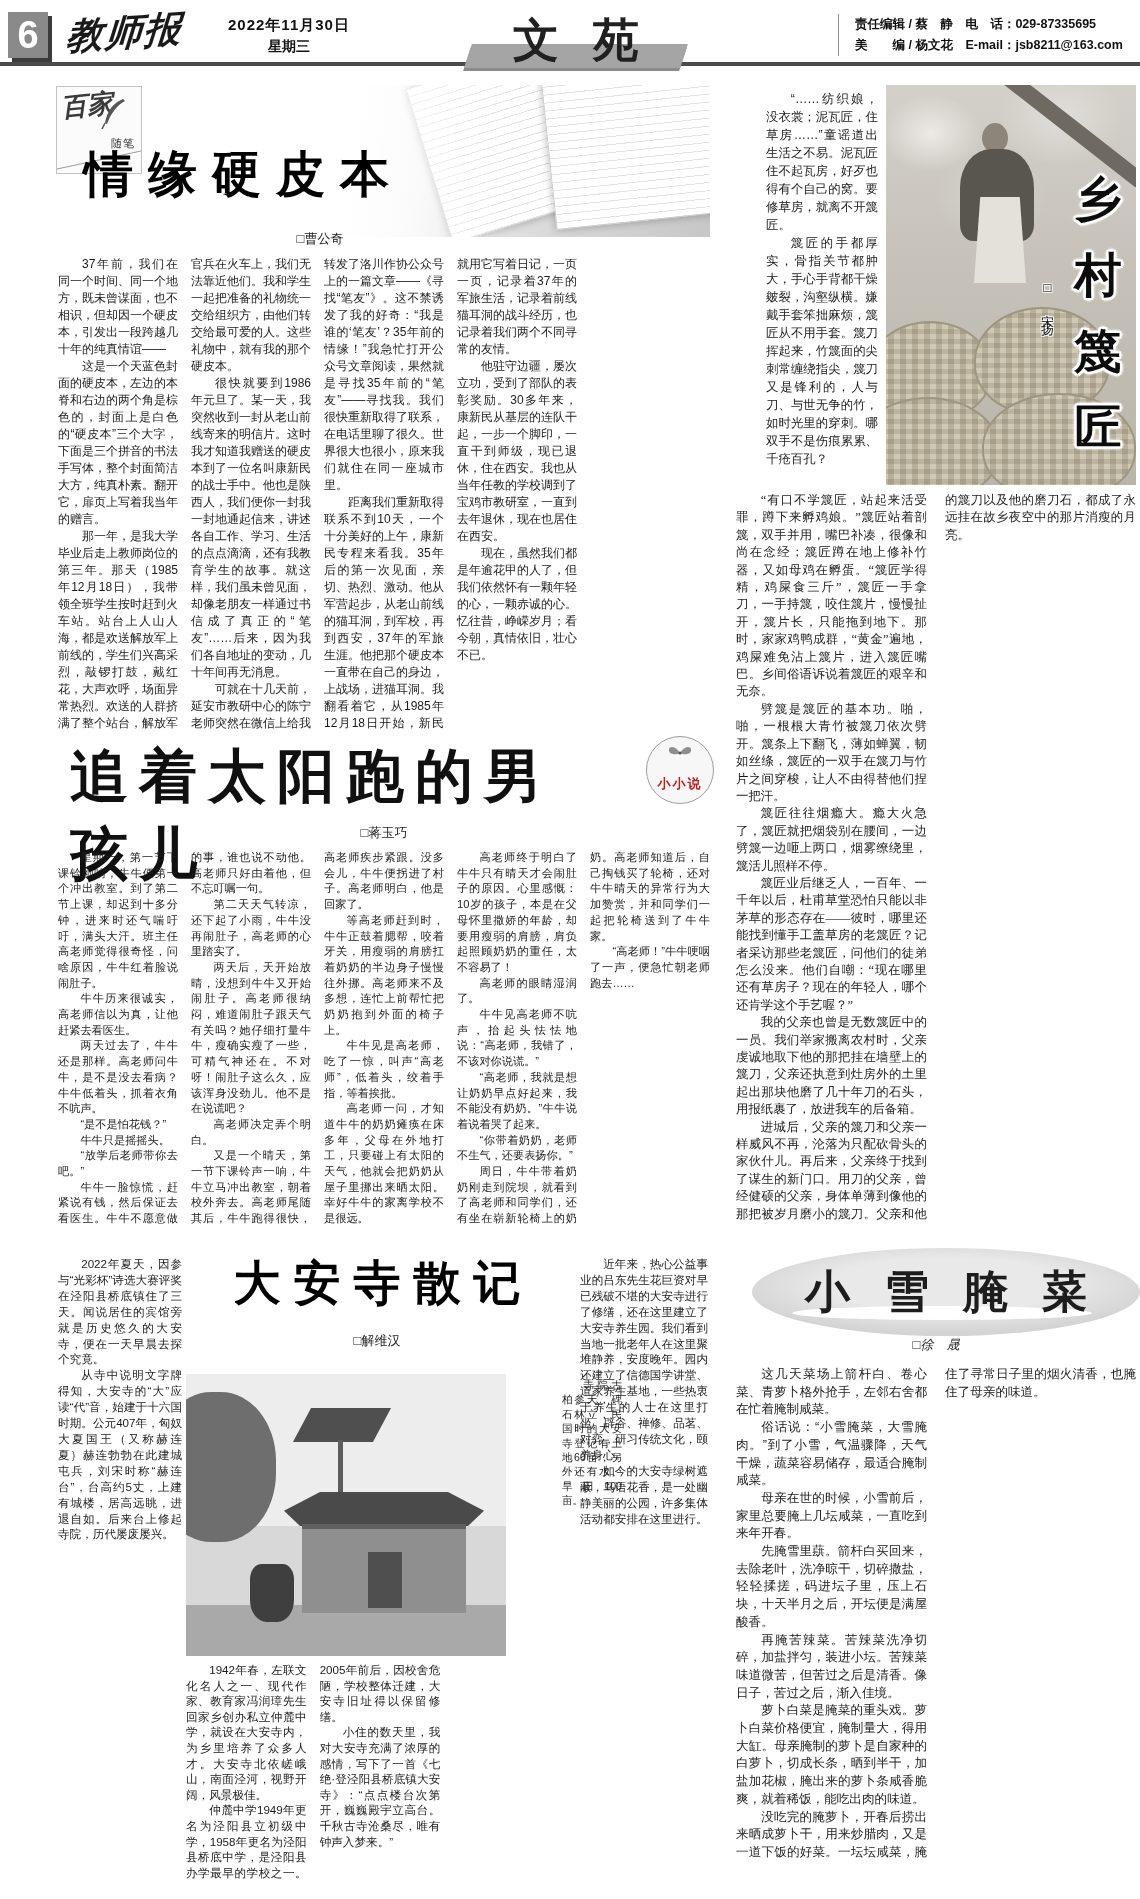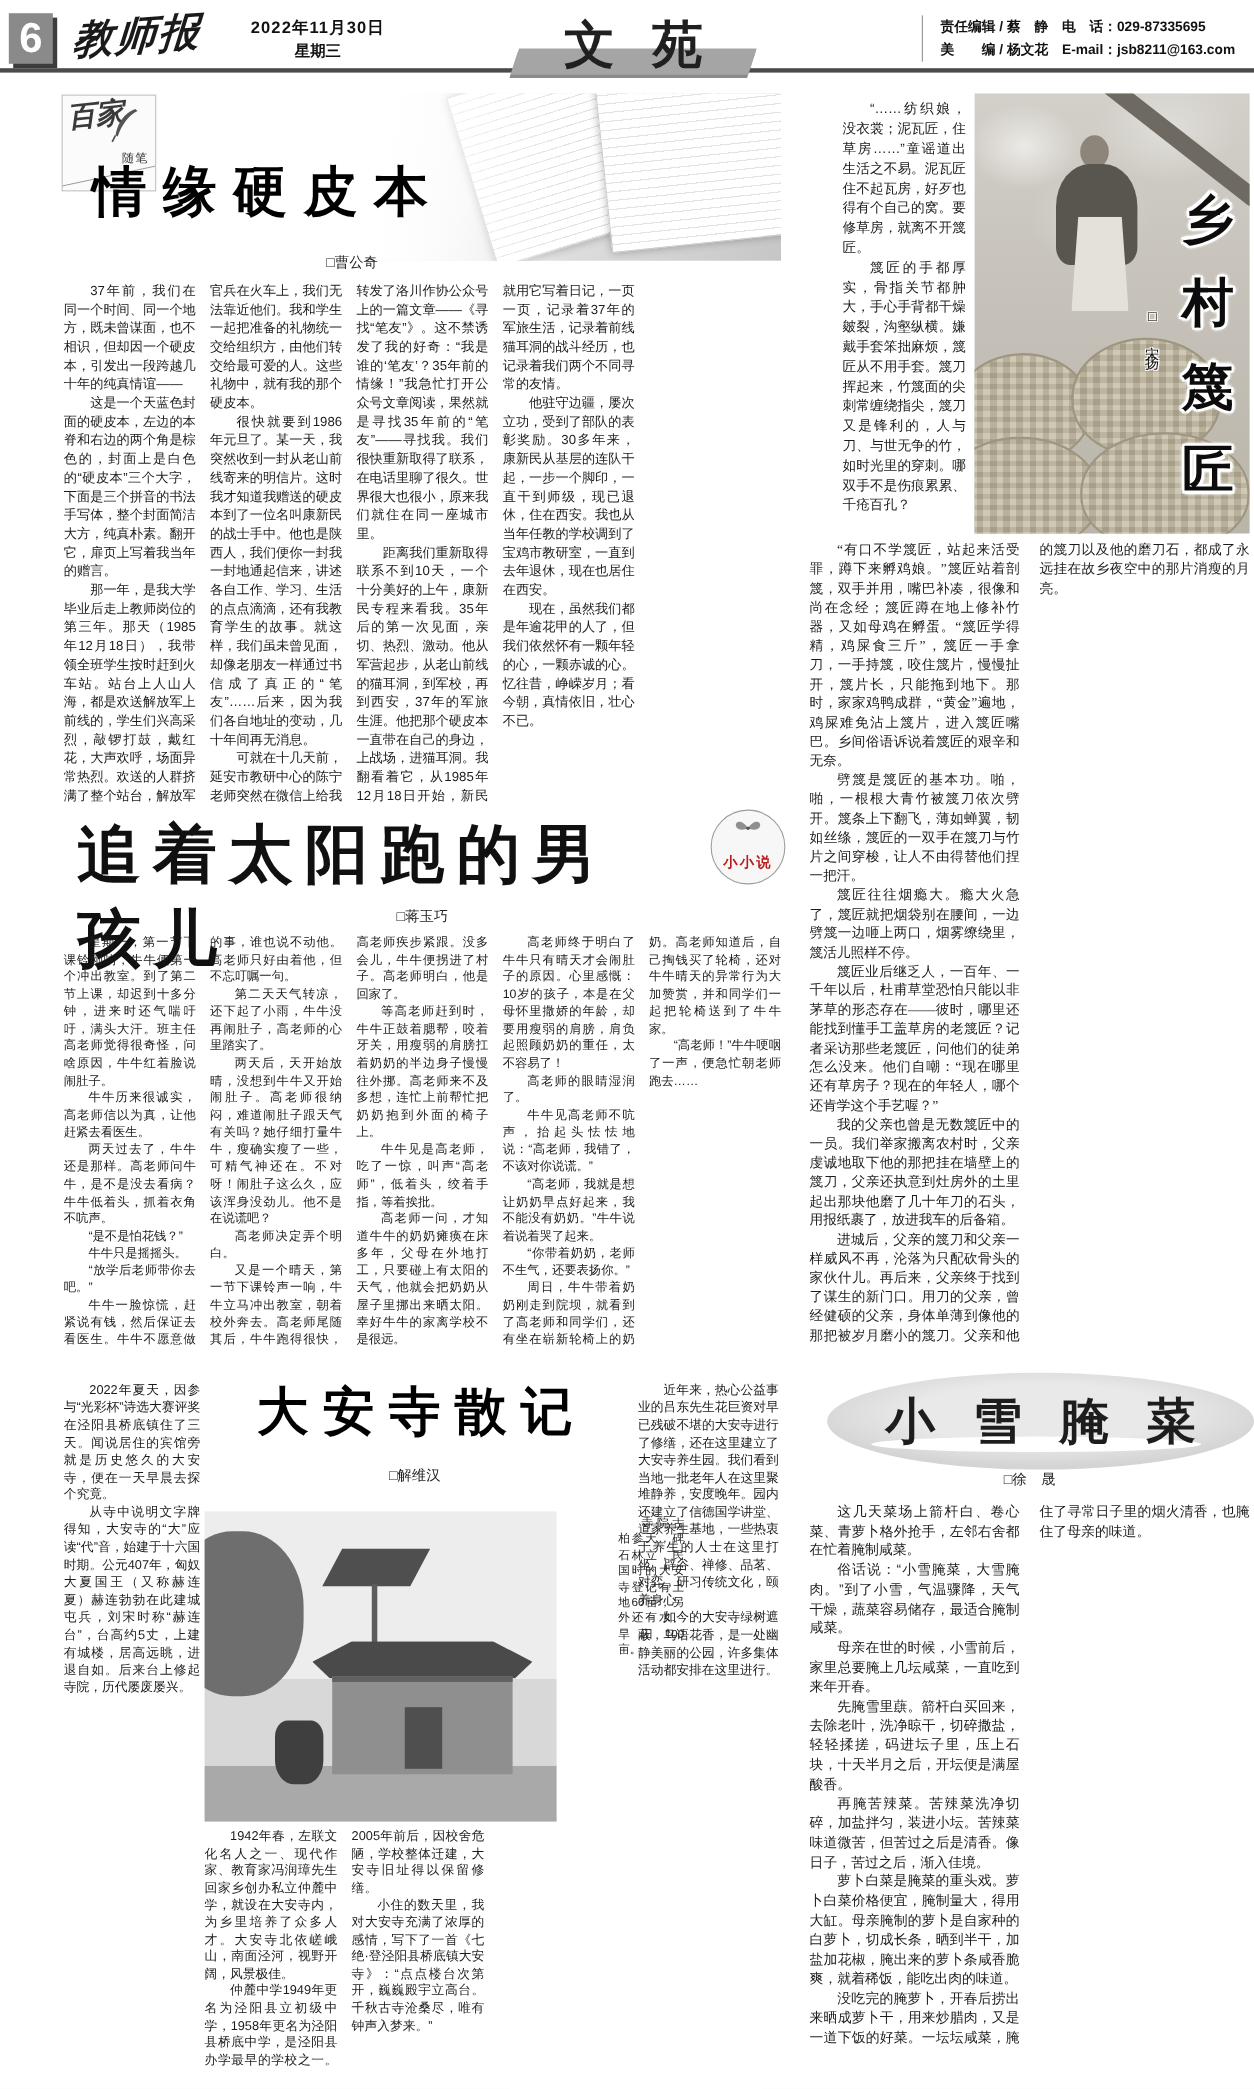--- a/index.html
+++ b/index.html
@@ -95,21 +95,21 @@
   .daan-col5{position:absolute;left:580px;top:1256px;width:128px;height:636px;font-size:11.6px;line-height:15.9px;overflow:hidden;}
   .daan-below{position:absolute;left:186px;top:1662px;width:388px;height:232px;
             column-count:3;column-gap:13px;column-fill:auto;font-size:11.6px;line-height:15.6px;}
   
   .yan-ellipse{position:absolute;left:752px;top:1248px;width:388px;height:88px;border-radius:50%;
           background:radial-gradient(55% 55% at 50% 42%,#e9e9e9 55%,#d4d4d4 100%);}
   .yan-swoosh{position:absolute;left:40px;bottom:16px;width:300px;height:14px;background:#ffffff;border-radius:50%;}
   .h-yan{position:absolute;left:0;top:14px;width:100%;text-align:center;
          font-family:"Liberation Serif","DejaVu Serif",serif;font-weight:900;font-size:45px;color:#1d1d1d;
          letter-spacing:34px;text-indent:34px;}
-  .yan-byline{left:736px;top:1336px;width:400px;}
+  .yan-byline{left:736px;top:1336px;width:400px;font-style:italic;}
   .yan-body{position:absolute;left:736px;top:1366px;width:400px;height:526px;
             column-count:2;column-gap:18px;column-fill:auto;font-size:12.6px;line-height:17.7px;}
 </style>
 </head>
 <body>
 
 <div class="page">
 
   <div class="hdr-rule"></div>
   <div class="pageno">6</div>

